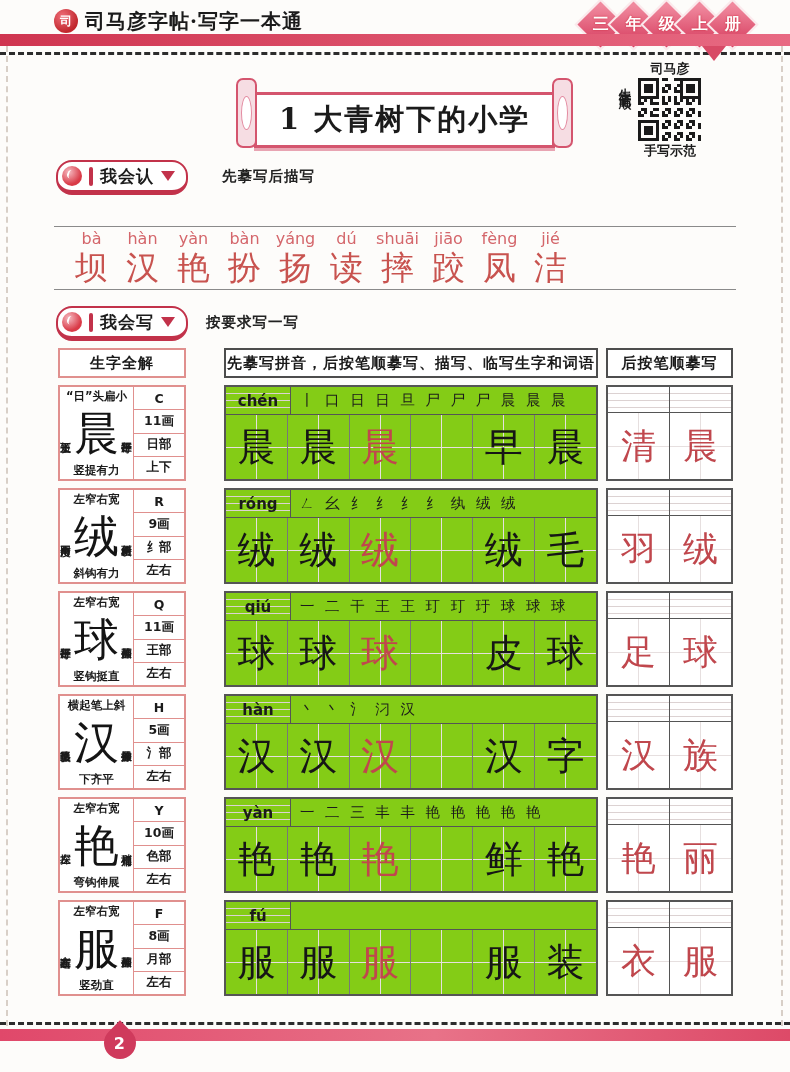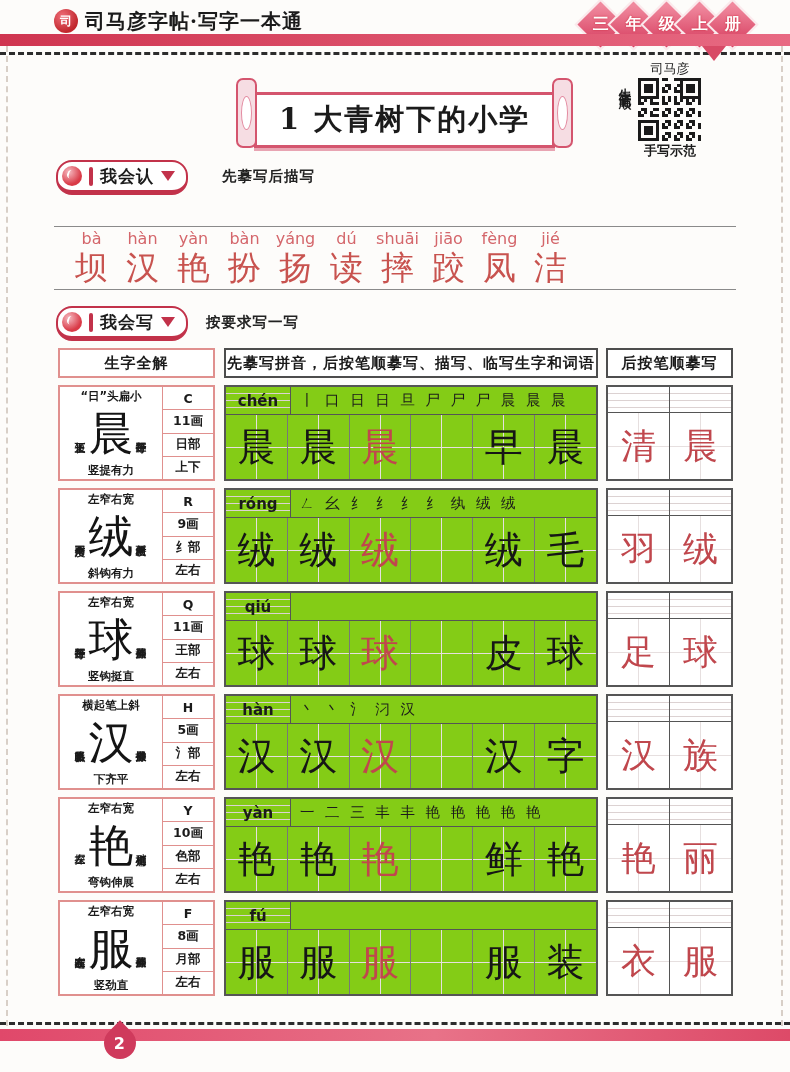--- a/index.html
+++ b/index.html
@@ -30,21 +30,21 @@
   .scroll-cap{width:17px;height:66px;background:#f6dde3;border:2px solid #d4556e;border-radius:7px;
       position:relative;z-index:2;}
   .scroll-cap::before{content:"";position:absolute;left:3px;right:3px;top:16px;bottom:16px;
       background:#fff;border:1px solid #e38aa0;border-radius:50%;}
   .title-box{height:50px;margin:0 -3px;padding:0 22px;background:#fff;border:3px solid #d4556e;
       box-shadow:0 3px 0 #e8a4b2;display:flex;align-items:center;z-index:1;}
   .title-box span{font-size:29px;font-weight:bold;font-family:"DejaVu Serif",serif;letter-spacing:2px;}
   
   .qr-block{position:absolute;left:617px;top:60px;display:grid;
       grid-template-columns:16px 64px;grid-template-rows:18px 64px 18px;column-gap:5px;}
-  .qr-top{grid-column:2;text-align:center;font-size:13px;font-weight:normal;}
+  .qr-top{grid-column:2;text-align:center;font-size:13px;font-weight:bold;}
   .qr-side{grid-row:2;grid-column:1;writing-mode:vertical-rl;text-orientation:upright;
       font-size:12.5px;font-weight:bold;letter-spacing:3px;line-height:16px;}
   .qr-holder{grid-row:2;grid-column:2;}
   .qr-bottom{grid-column:2;text-align:center;font-size:13px;font-weight:bold;}
   
   .badge{position:absolute;height:28px;display:inline-flex;align-items:center;gap:7px;
       background:#fff;border:2px solid #c2324a;border-bottom-width:5px;border-radius:16px;
       padding:0 11px 0 4px;}
   .badge-icon{width:20px;height:20px;border-radius:50%;
       background:radial-gradient(circle at 35% 30%,#f2aab2 8%,#d93a47 65%);position:relative;}
@@ -57,21 +57,21 @@
   .hint{position:absolute;font-size:14.5px;font-weight:600;color:#222;letter-spacing:1px;}
   
   .renzi-strip{position:absolute;left:54px;top:226px;width:682px;height:64px;
       border-top:1.5px solid #8a8a8a;border-bottom:1.5px solid #8a8a8a;
       display:flex;align-items:flex-start;padding-left:12px;box-sizing:border-box;}
   .renzi-col{width:51px;text-align:center;}
   .rpy{font-size:16px;color:#d4666b;height:22px;line-height:24px;}
   .rch{font-size:33px;line-height:38px;color:#c8534f;font-family:"DejaVu Serif",serif;}
   
   .panel{position:absolute;top:348px;display:flex;flex-direction:column;gap:7px;}
-  .panel-left{left:58px;width:157px;}
+  .panel-left{left:58px;width:128px;}
   .panel-mid{left:224px;width:374px;}
   .panel-right{left:606px;width:127px;}
   .phead{height:26px;display:flex;align-items:center;justify-content:center;
       font-weight:bold;font-size:15px;background:#fff;letter-spacing:1px;}
   .phead.pink{border:2px solid #e0908e;}
   .phead.dark{border:2px solid #4d4d4d;}
   
   .lrow{height:96px;border:2px solid #e0908e;background:#fff;display:flex;box-sizing:border-box;}
   .lmain{flex:1;display:flex;flex-direction:column;padding:2px 0 1px;}
   .ltop,.lbot{font-size:11.5px;font-weight:bold;text-align:center;line-height:15px;white-space:nowrap;}
@@ -561,20 +561,21 @@
           <div class="mcell">绒</div>
           <div class="mcell red">绒</div>
           <div class="mcell"></div>
           <div class="mcell">绒</div>
           <div class="mcell">毛</div>
         </div>
       </div>
       <div class="mrow">
         <div class="mtop">
           <div class="mpy ruling">qiú</div>
+          <div class="mstk">一 二 干 王 王 玎 玎 玗 球 球 球</div>
         </div>
         <div class="mcells">
           <div class="mcell">球</div>
           <div class="mcell">球</div>
           <div class="mcell red">球</div>
           <div class="mcell"></div>
           <div class="mcell">皮</div>
           <div class="mcell">球</div>
         </div>
       </div>

